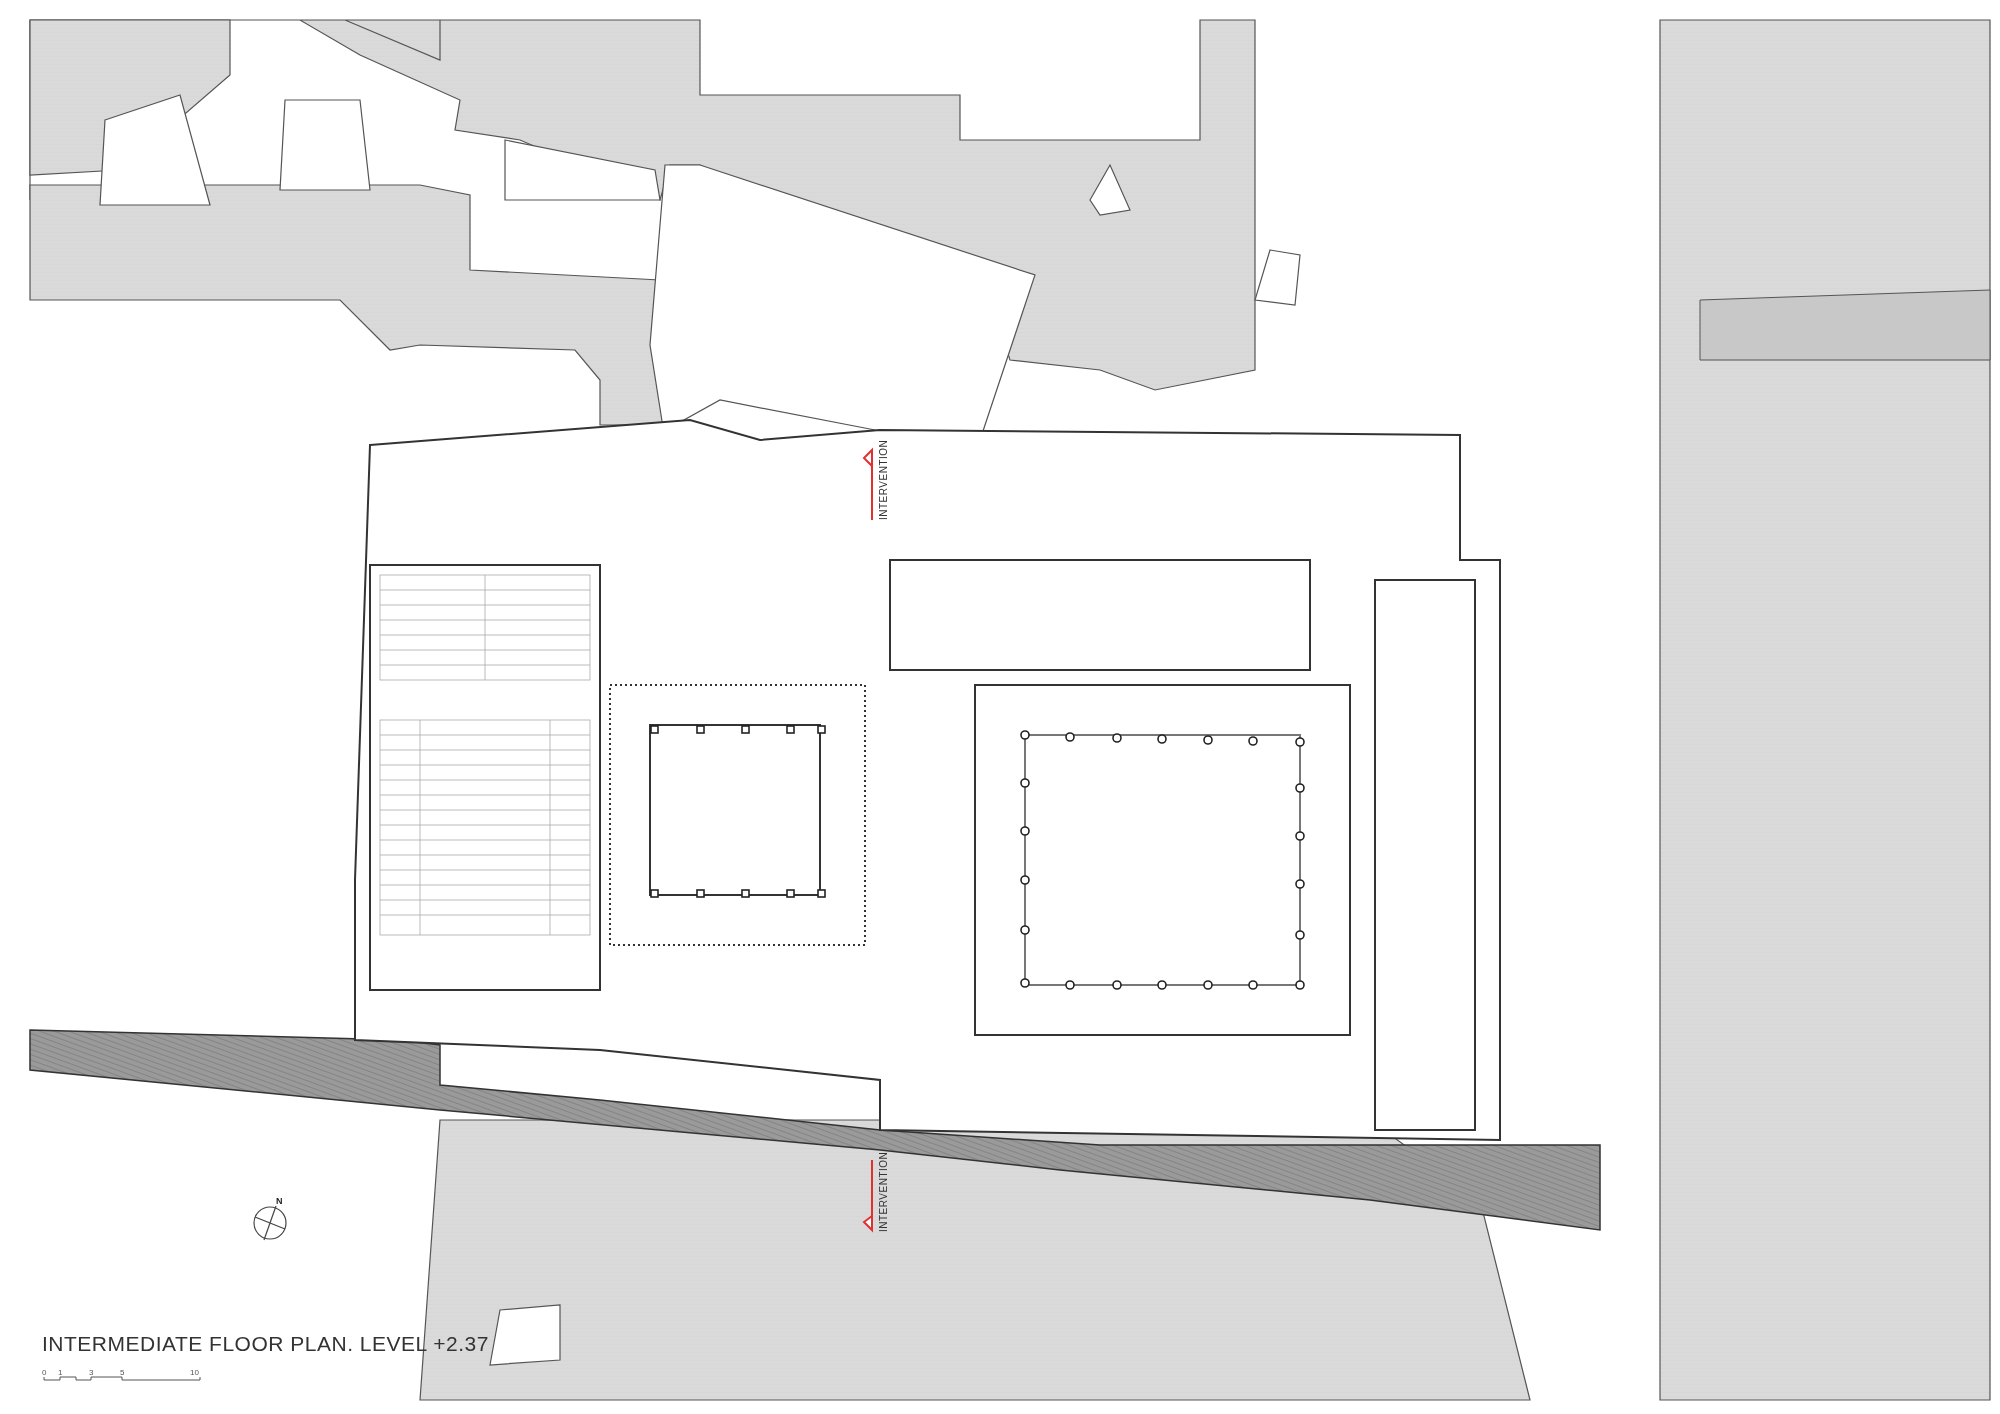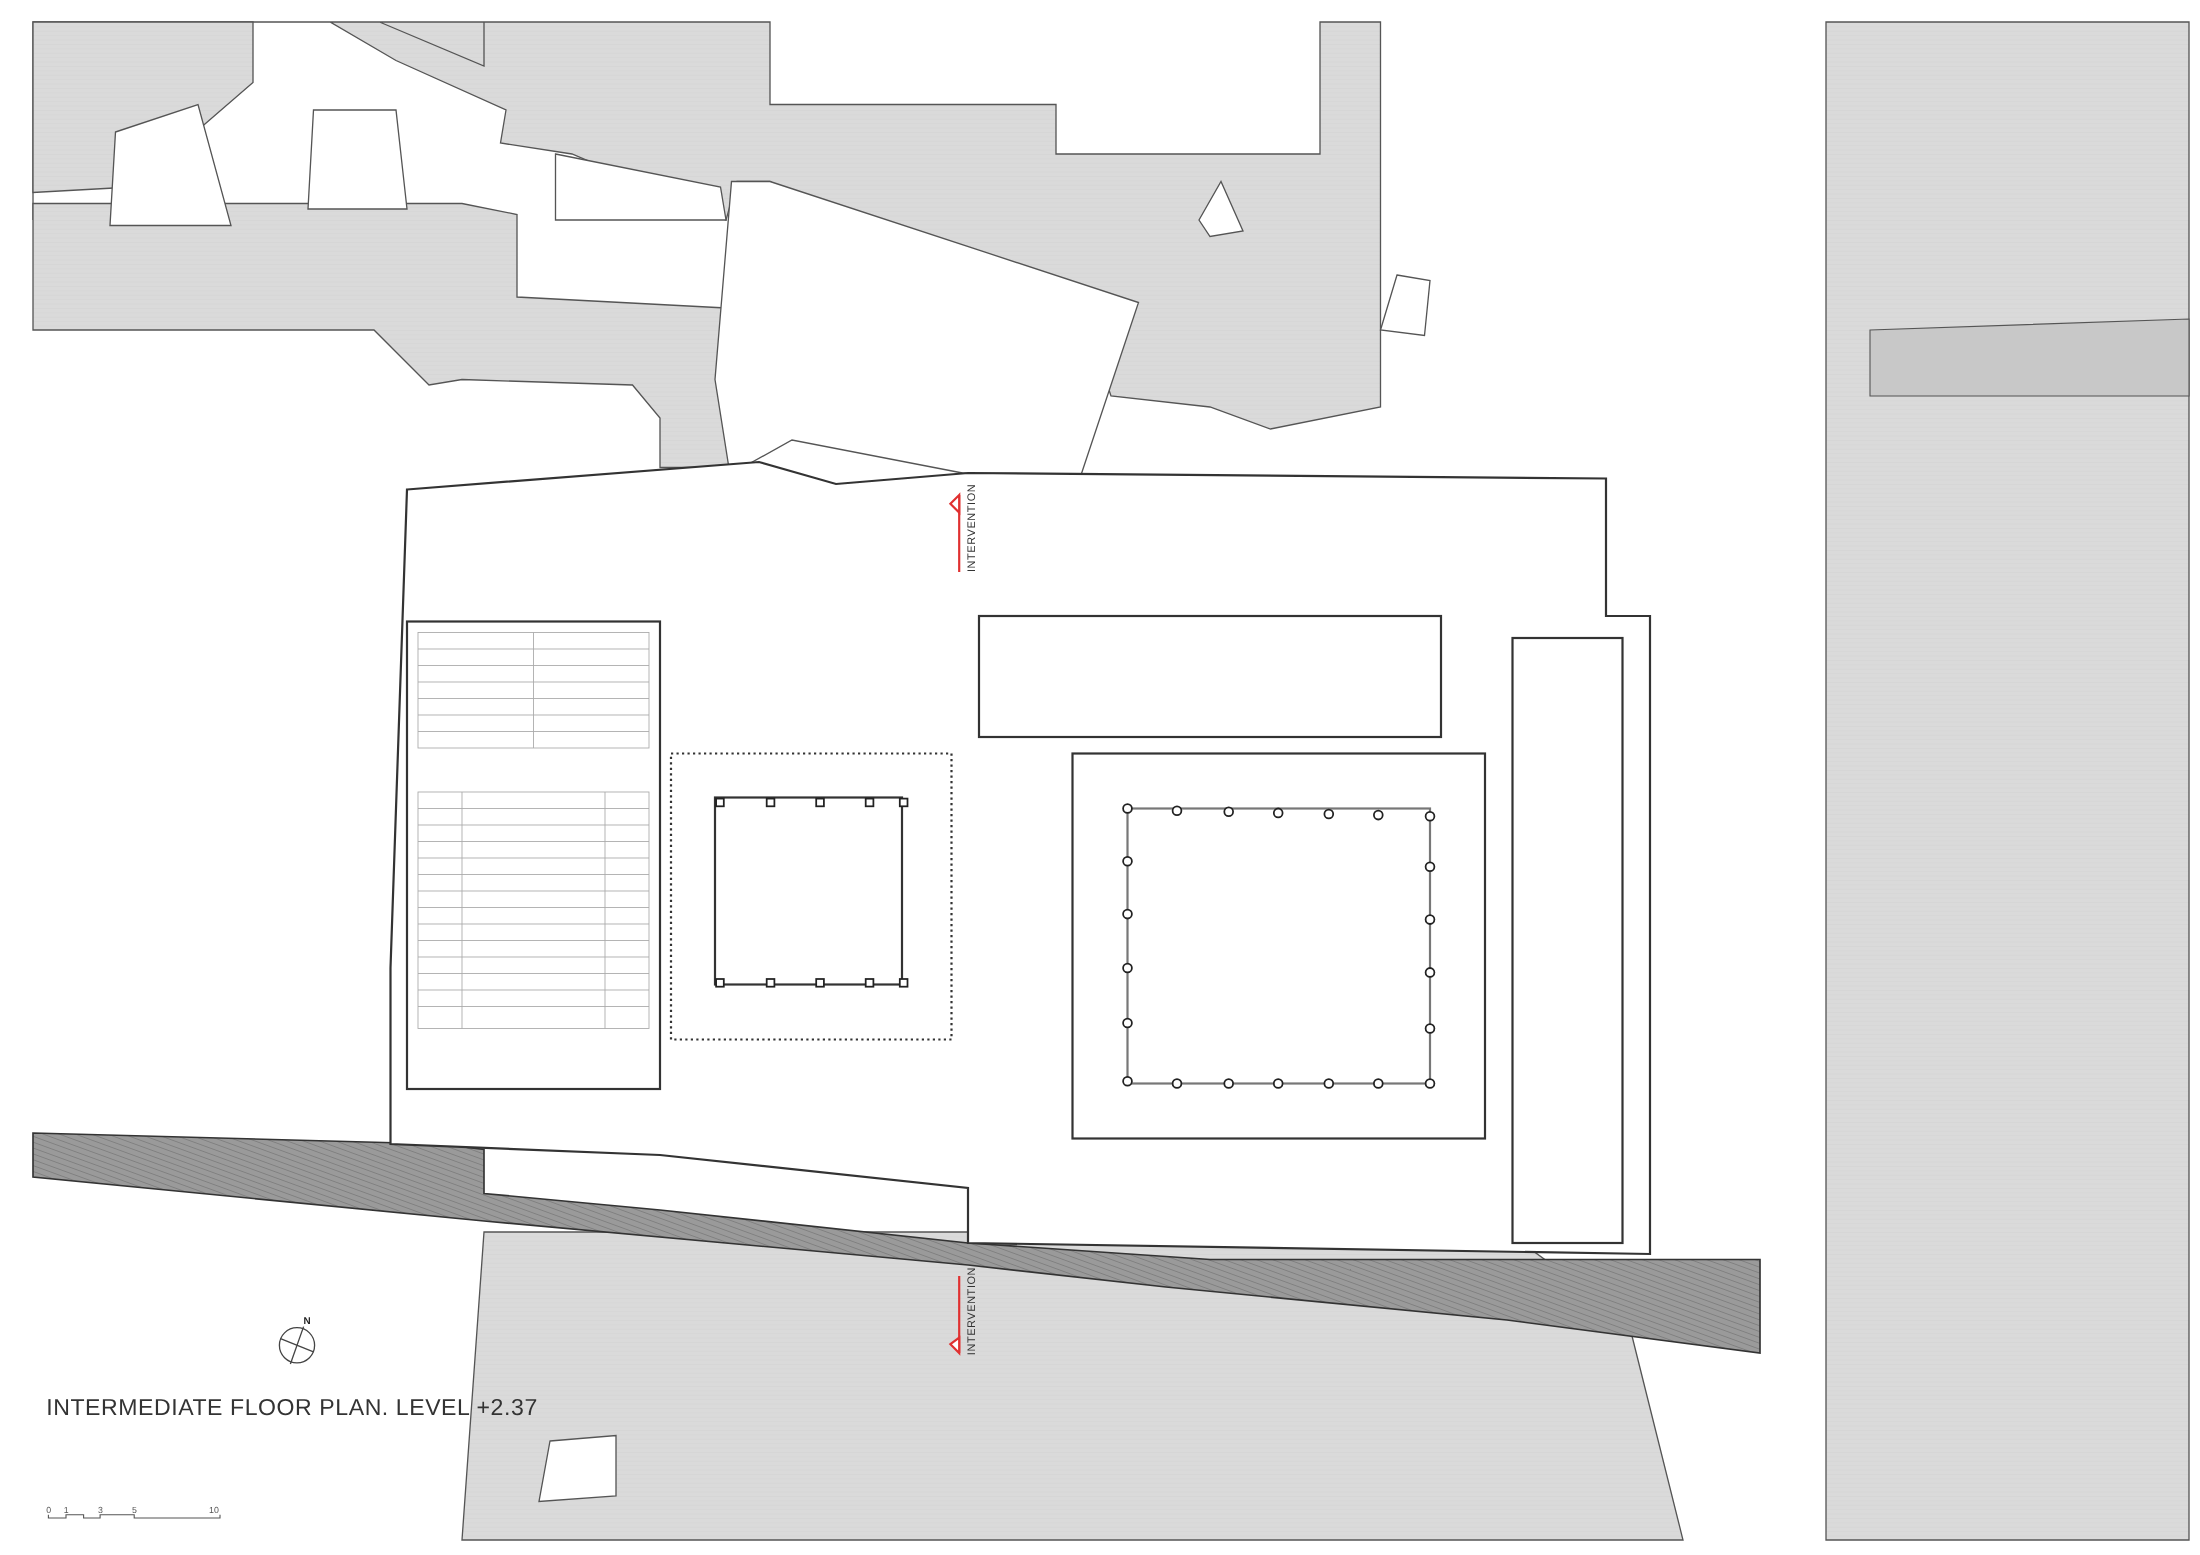--- a/index.html
+++ b/index.html
@@ -1,18 +1,18 @@
 <!DOCTYPE html>
 <html><head>
 <meta charset="utf-8">
 <style>
   html,body{margin:0;padding:0;background:#ffffff;}
   body{width:2000px;height:1414px;position:relative;overflow:hidden;font-family:"Liberation Sans",sans-serif;}
   #plan{position:absolute;left:0;top:0;width:2000px;height:1414px;}
-  .title{position:absolute;left:42px;top:1268px;font-size:21px;letter-spacing:0.5px;color:#333;font-family:"Liberation Sans",sans-serif;}
+  .title{position:absolute;left:42px;top:1332px;font-size:21px;letter-spacing:0.5px;color:#333;font-family:"Liberation Sans",sans-serif;}
   .scale-labels span{position:absolute;top:1368px;font-size:8px;color:#555;font-family:"Liberation Sans",sans-serif;}
   .north-label{position:absolute;left:276px;top:1196px;font-size:9px;font-weight:bold;color:#222;font-family:"Liberation Sans",sans-serif;}
   .interv{position:absolute;font-size:10px;letter-spacing:0.5px;color:#333;transform-origin:left top;font-family:"Liberation Sans",sans-serif;white-space:nowrap;}
 </style>
 </head>
 <body>
 
 <svg id="plan" viewBox="0 0 2000 1414" xmlns="http://www.w3.org/2000/svg">
   <defs>
     <pattern id="hatch" width="4" height="4" patternUnits="userSpaceOnUse">

